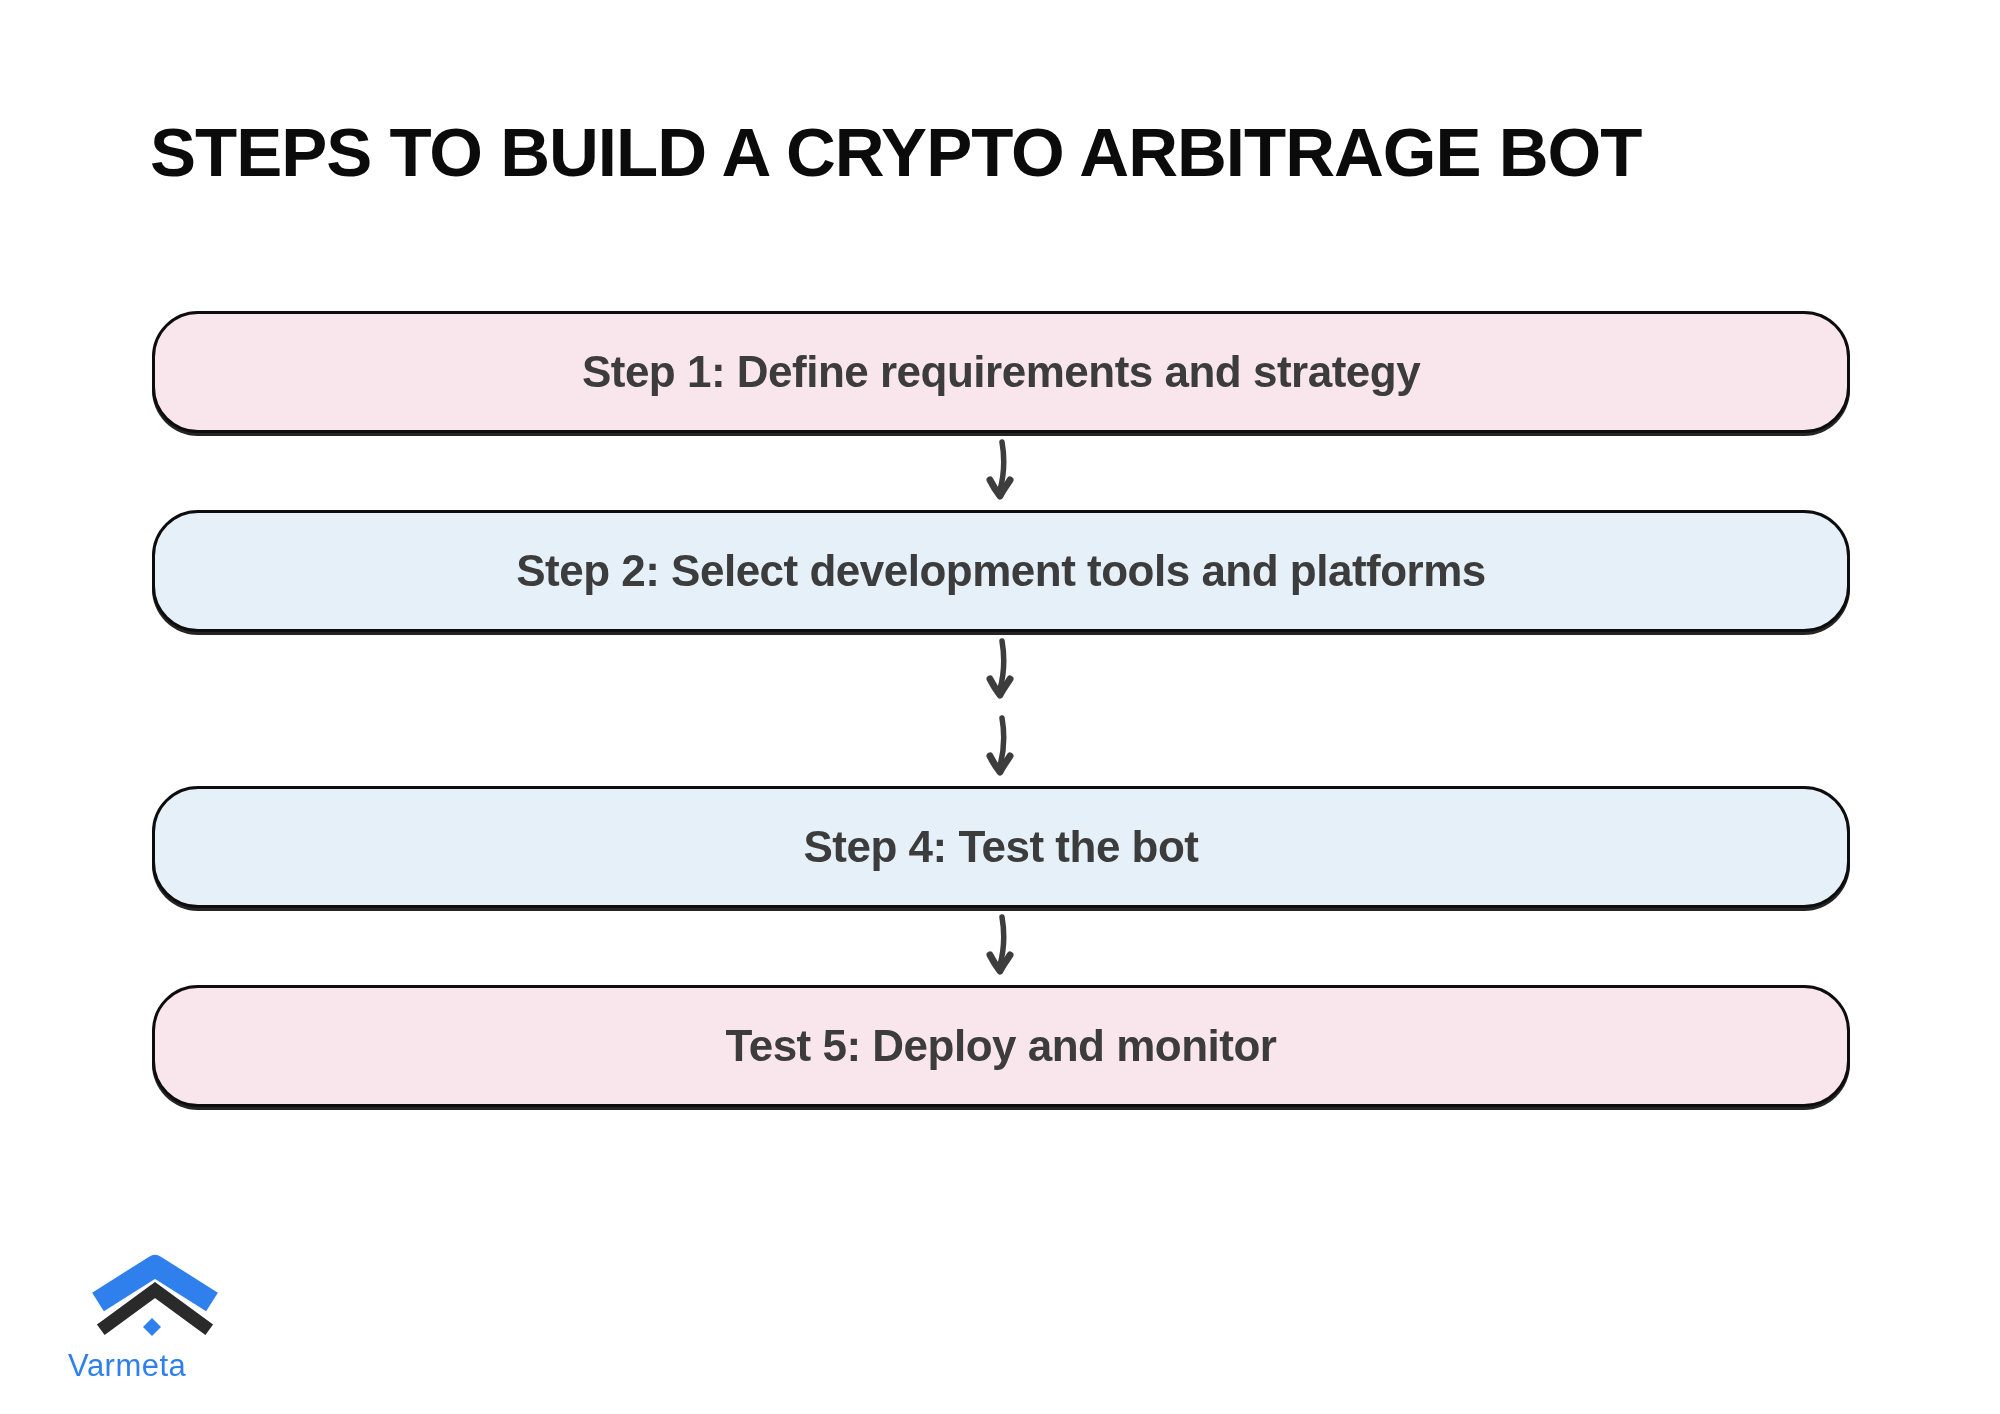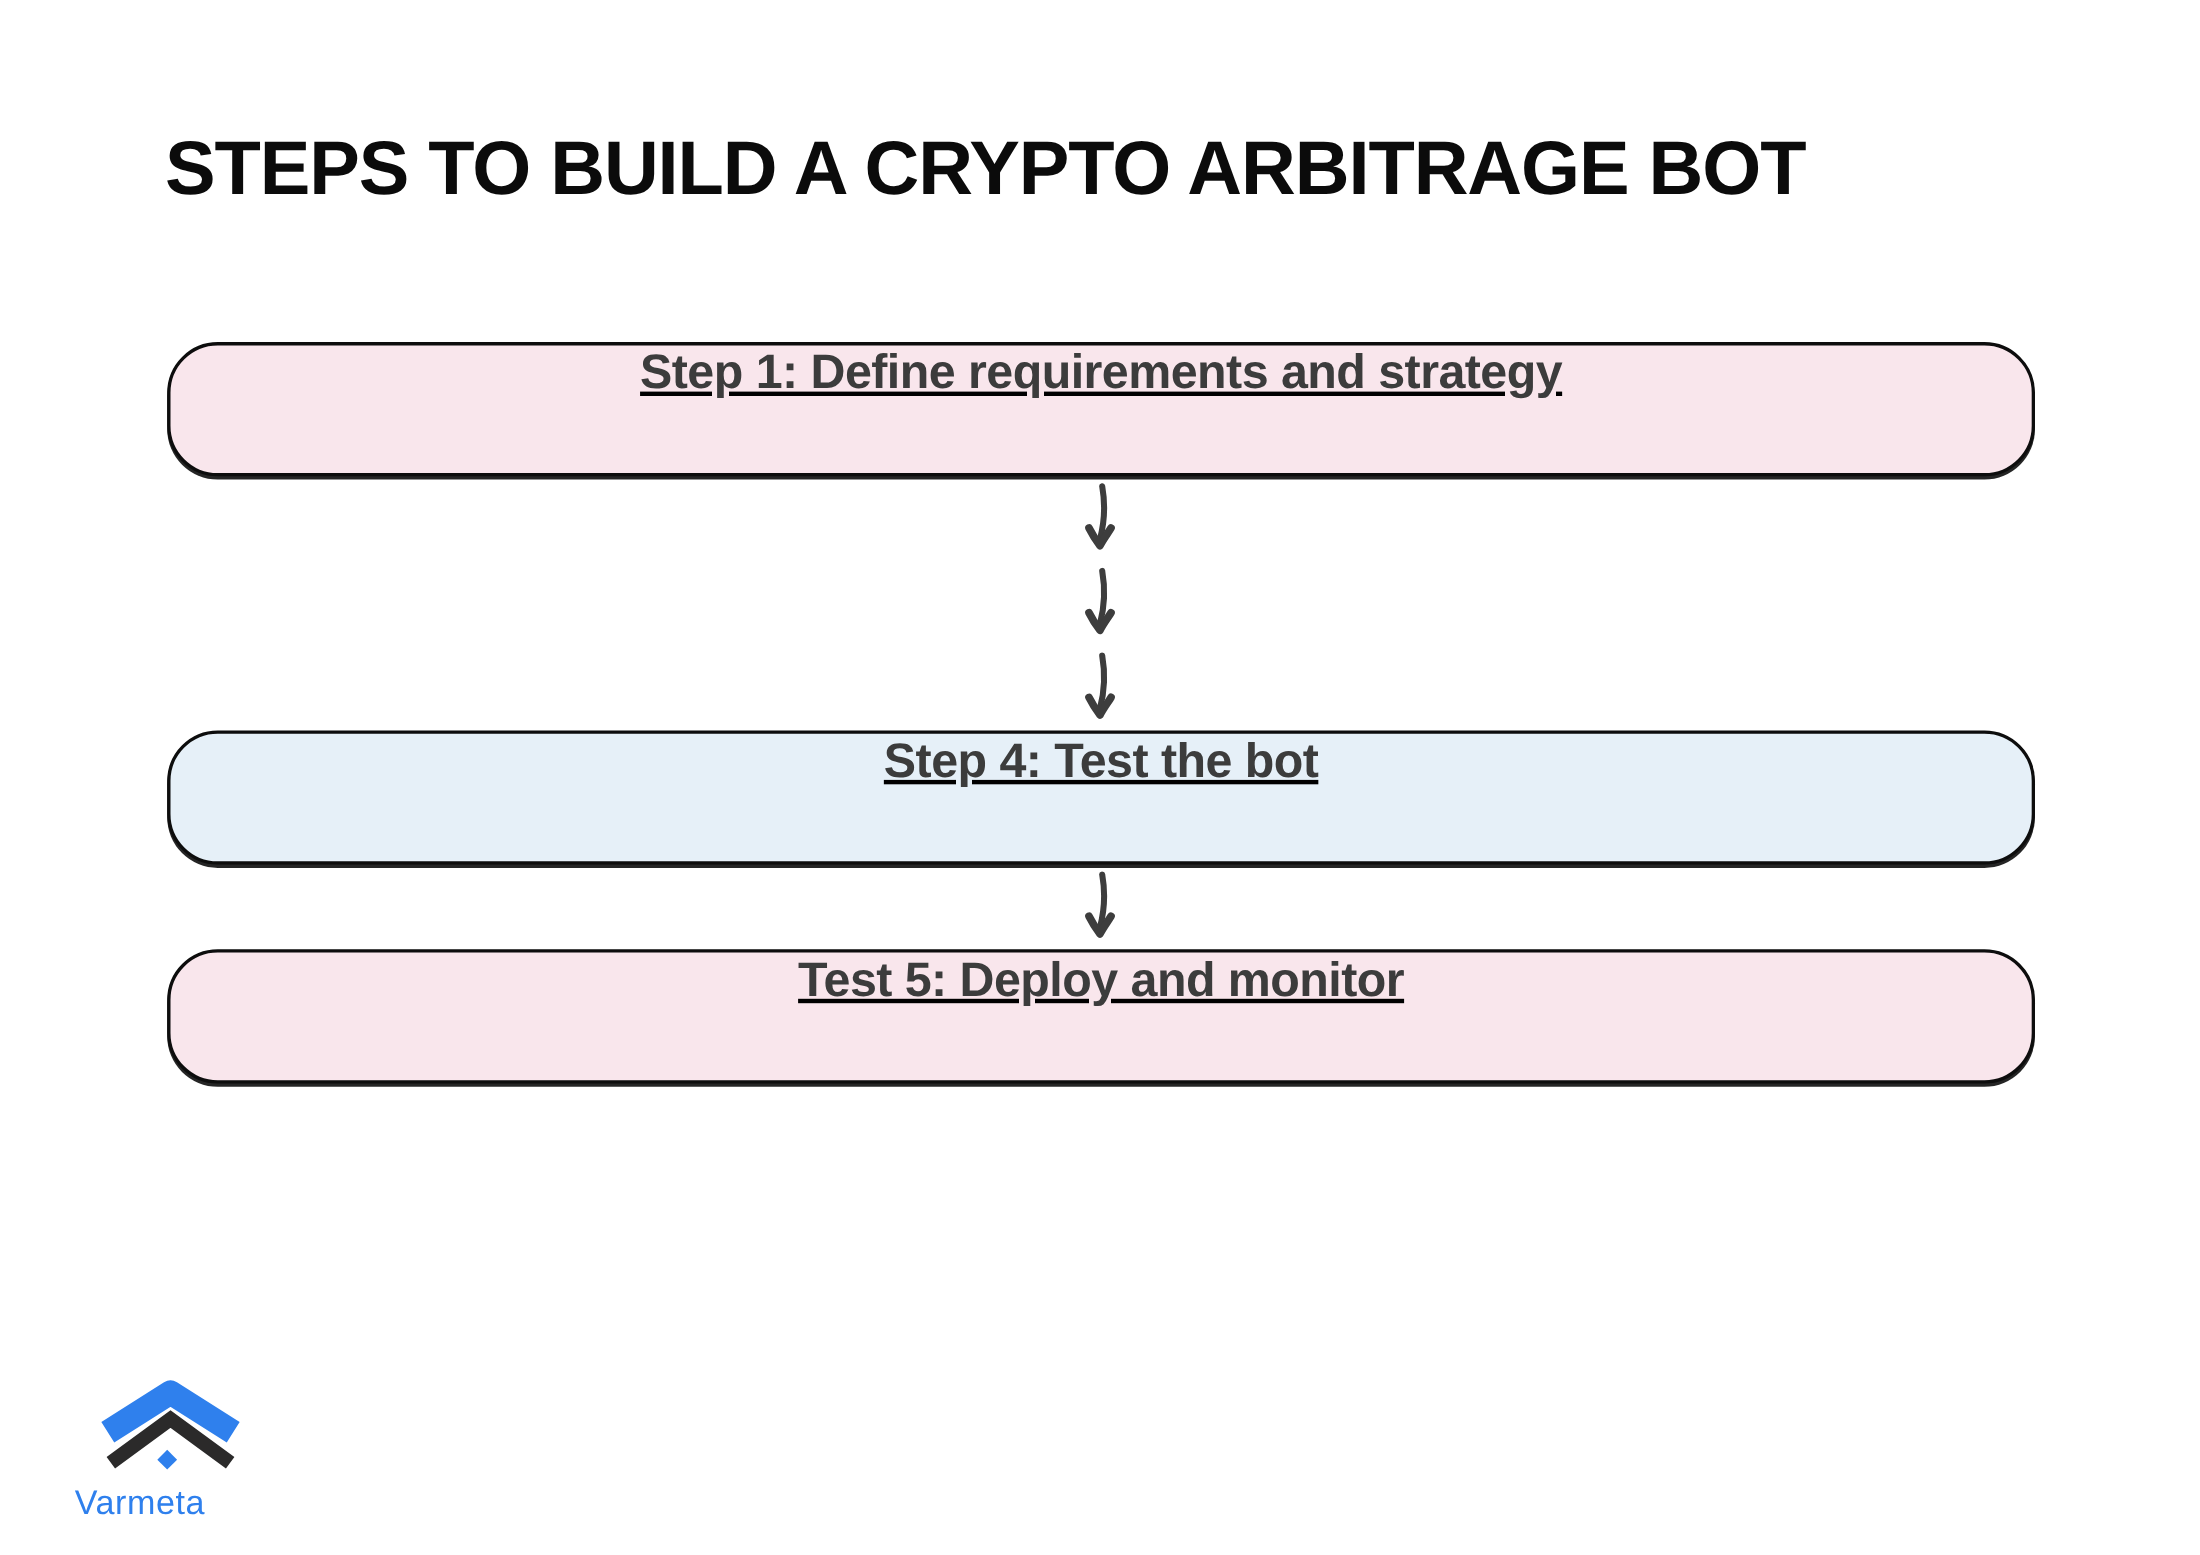--- a/index.html
+++ b/index.html
@@ -38,22 +38,22 @@
     display:flex;
     flex-direction:column;
   }
   .step-box{
     box-sizing:border-box;
     height:122px;
     border:3px solid var(--box-border);
     border-radius:46px;
     box-shadow:0 3px 0 rgba(13,13,13,0.9);
     display:flex;
+    align-items:center;
     justify-content:center;
-    text-decoration:underline;
   }
   .step-box.pink{background:var(--step-pink);}
   .step-box.blue{background:var(--step-blue);}
   .step-label{
     font-size:44px;
     font-weight:700;
     letter-spacing:-0.5px;
     color:var(--step-text);
     white-space:nowrap;
   }
@@ -126,20 +126,23 @@
     <span class="step-label">Step 1: Define requirements and strategy</span>
   </div>
 
   <div class="gap">
     <svg class="arrow" viewBox="0 0 36 66" aria-hidden="true">
       <path class="a-shaft" d="M19 3 C 22 20, 21 36, 17 51"></path>
       <path class="a-head" d="M7 41 C 10 47, 14 53, 17 57 C 20 51, 24 46, 27 41"></path>
     </svg>
   </div>
 
+  <div class="step-box blue">
+    <span class="step-label">Step 2: Select development tools and platforms</span>
+  </div>
 
   <div class="gap">
     <svg class="arrow" viewBox="0 0 36 66" aria-hidden="true">
       <path class="a-shaft" d="M19 3 C 22 20, 21 36, 17 51"></path>
       <path class="a-head" d="M7 41 C 10 47, 14 53, 17 57 C 20 51, 24 46, 27 41"></path>
     </svg>
   </div>
 
 
   <div class="gap">

